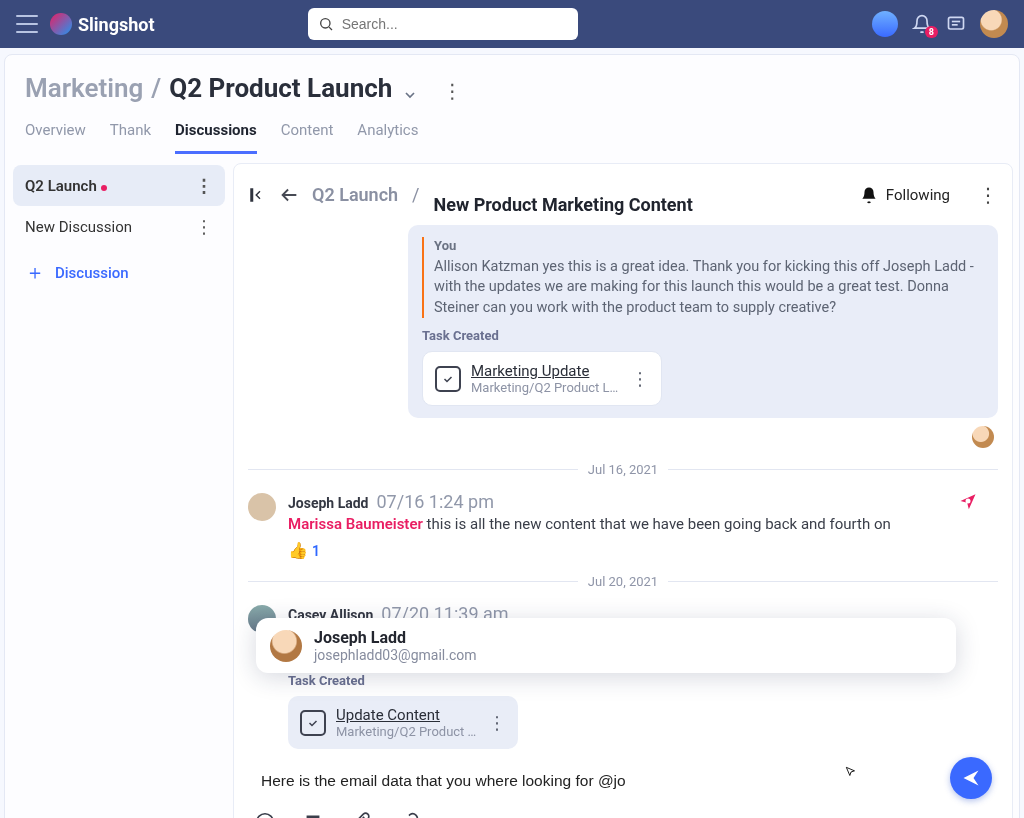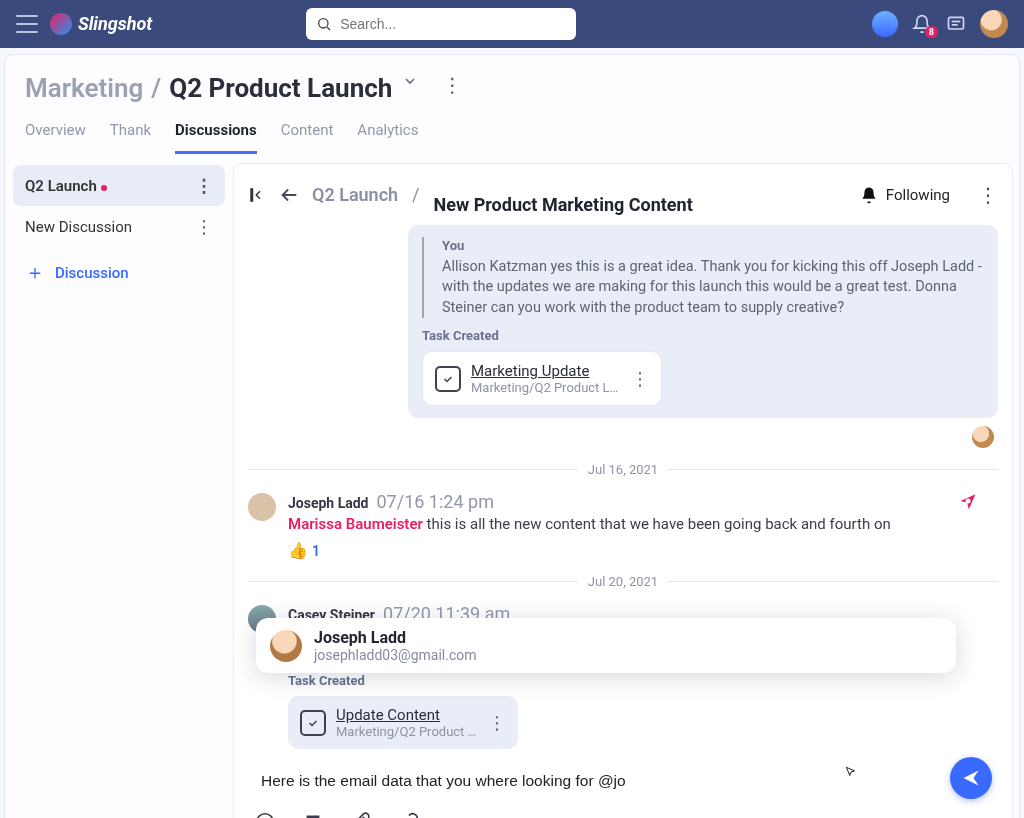--- a/index.html
+++ b/index.html
@@ -2,35 +2,35 @@
 <html><head>
 <meta charset="utf-8">
 <style>
   * { box-sizing: border-box; margin: 0; padding: 0; }
   body { font-family: -apple-system, BlinkMacSystemFont, "Segoe UI", Roboto, sans-serif; background: #f6f8fe; width: 1024px; height: 818px; overflow: hidden; }
   
   
   .topbar { background: #3a4a7c; height: 48px; display: flex; align-items: center; padding: 0 16px; gap: 12px; }
   .hamburger { width: 22px; height: 18px; display: flex; flex-direction: column; justify-content: space-between; cursor: pointer; }
   .hamburger span { height: 2px; background: #b8c4e2; border-radius: 1px; }
-  .brand { display: flex; gap: 6px; font-style: italic; }
+  .brand { display: flex; align-items: center; gap: 6px; }
   .brand-logo { width: 22px; height: 22px; background: linear-gradient(135deg,#e91e63,#2196f3); border-radius: 50%; position: relative; }
   .brand-text { color: #fff; font-weight: 700; font-size: 18px; }
   .searchwrap { margin: 0 auto; background: #fff; border-radius: 6px; width: 270px; height: 32px; display: flex; align-items: center; padding: 0 10px; gap: 8px; }
   .searchwrap input { border: none; outline: none; flex: 1; font-size: 14px; color: #444; }
   .topbar-right { display: flex; align-items: center; gap: 14px; margin-left: auto; }
   .avatar-sm { width: 26px; height: 26px; background: #7b8fd8; border-radius: 50%; }
   .bell { position: relative; color: #cfd8f2; }
   .bell-badge { position: absolute; bottom: -4px; right: -6px; background: #e91e63; color: #fff; border-radius: 8px; font-size: 9px; padding: 1px 4px; font-weight:700;}
   .chat-ic { color: #cfd8f2; }
   .avatar-user { width: 28px; height: 28px; border-radius: 50%; background: radial-gradient(circle at 40% 35%, #f8d8b8 0 40%, #c28a50 45% 100%); }
 
   
   .workspace { background: #fdfdff; border: 1px solid #e4e8f4; border-radius: 8px; margin: 6px 4px 0 4px; }
-  .breadcrumb-row { display: flex; align-items: flex-start; padding: 18px 20px 4px 20px; gap: 6px; }
+  .breadcrumb-row { display: flex; align-items: flex-end; padding: 18px 20px 4px 20px; gap: 6px; }
   .crumb-parent { color: #9aa1b2; font-size: 26px; font-weight: 600; }
   .crumb-sep { color: #9aa1b2; font-size: 26px; font-weight: 600; margin: 0 2px;}
   .crumb-current { color: #2a2f3b; font-size: 26px; font-weight: 700; }
   .crumb-chevron { color: #6a7386; margin-left: 4px; }
   .more-dots { color: #555; margin-left: 18px; font-size: 20px; cursor:pointer; }
   .tabrow { display: flex; gap: 24px; padding: 14px 20px 0 20px; border-bottom: 1px solid transparent; }
   .tab { color: #9198aa; font-size: 15px; padding-bottom: 12px; cursor: pointer; }
   .tab.active { color: #1f2430; font-weight: 700; border-bottom: 3px solid #4b6eff; }
 
   
@@ -50,21 +50,21 @@
   .disc-crumb-parent { color: #8a90a2; font-size: 18px; font-weight: 600;}
   .disc-crumb-sep { color: #8a90a2; font-size: 18px; margin: 0 2px;}
   .disc-crumb-title { color: #20242e; font-size: 18px; font-weight: 700; margin-top: 20px; }
   .disc-head-spacer { flex: 1; }
   .follow { display: flex; align-items: center; gap: 8px; color: #222; font-size: 15px; cursor:pointer;}
   .disc-kebab { color: #444; font-size: 20px; cursor: pointer; margin-left: 16px;}
 
   .messages { flex: 1; overflow-y: auto; padding: 0 14px 0 14px; position: relative; }
 
   .quote-block { background: #e9edf8; border-radius: 10px; padding: 12px 14px; margin: 0 0 8px 160px; position: relative; }
-  .quote-content { border-left: 2px solid #a3a3a3; padding-left: 18px; font-size: 14.5px; color: #5d6473; line-height: 1.4; }
+  .quote-content { border-left: 2px solid #f97316; padding-left: 10px; font-size: 14.5px; color: #5d6473; line-height: 1.4; }
   .quote-you { color: #6a7283; font-weight: 700; font-size: 13px; display:block; margin-bottom:2px;}
   .task-created { font-size: 13px; color: #6a7090; font-weight: 700; margin-top: 10px; }
   .task-card { display: flex; align-items: center; background: #fff; border: 1px solid #e1e6f2; border-radius: 10px; padding: 10px 12px; margin-top: 8px; gap: 10px; width: 240px; }
   .task-card .tic { width: 26px; height: 26px; border: 2px solid #3e4250; border-radius: 5px; display:flex; align-items:center; justify-content:center; }
   .task-card .tinfo { flex:1; min-width:0;}
   .task-card .tname { font-size: 15px; color: #2a2e38; text-decoration: underline; }
   .task-card .tpath { font-size: 13px; color: #8d93a5; white-space: nowrap; overflow: hidden; text-overflow: ellipsis; }
   .task-kebab { color: #5a5f6d; font-size: 18px; cursor: pointer; }
   .msg-avatar-right { width: 22px; height: 22px; border-radius: 50%; background: radial-gradient(circle at 40% 35%, #f8d8b8 0 40%, #c28a50 45% 100%); margin-left: auto; margin-right: 4px; }
 
@@ -267,21 +267,21 @@
         <div class="date-div">
           <span class="date-line"></span>
           <span class="date-txt">Jul 20, 2021</span>
           <span class="date-line"></span>
         </div>
 
         <div class="msg">
           <div class="msg-avatar a2"></div>
           <div class="msg-body">
             <div class="msg-head">
-              <span class="msg-author">Casey Steiner</span>
+              <span class="msg-author">Casey Allison</span>
               <span class="msg-time">07/20 11:39 am</span>
             </div>
             <div class="inner-quote">
               <div class="qname">Joseph Ladd</div>
               <div class="qtext">Marissa Baumeister this is all the new content that we have been going back and fourth on</div>
             </div>
             <div class="task-created">Task Created</div>
             <div class="task-card grey" style="width:230px;">
               <span class="tic">
                 <svg width="12" height="12" viewBox="0 0 24 24" fill="none" stroke="#3e4250" stroke-width="3">

